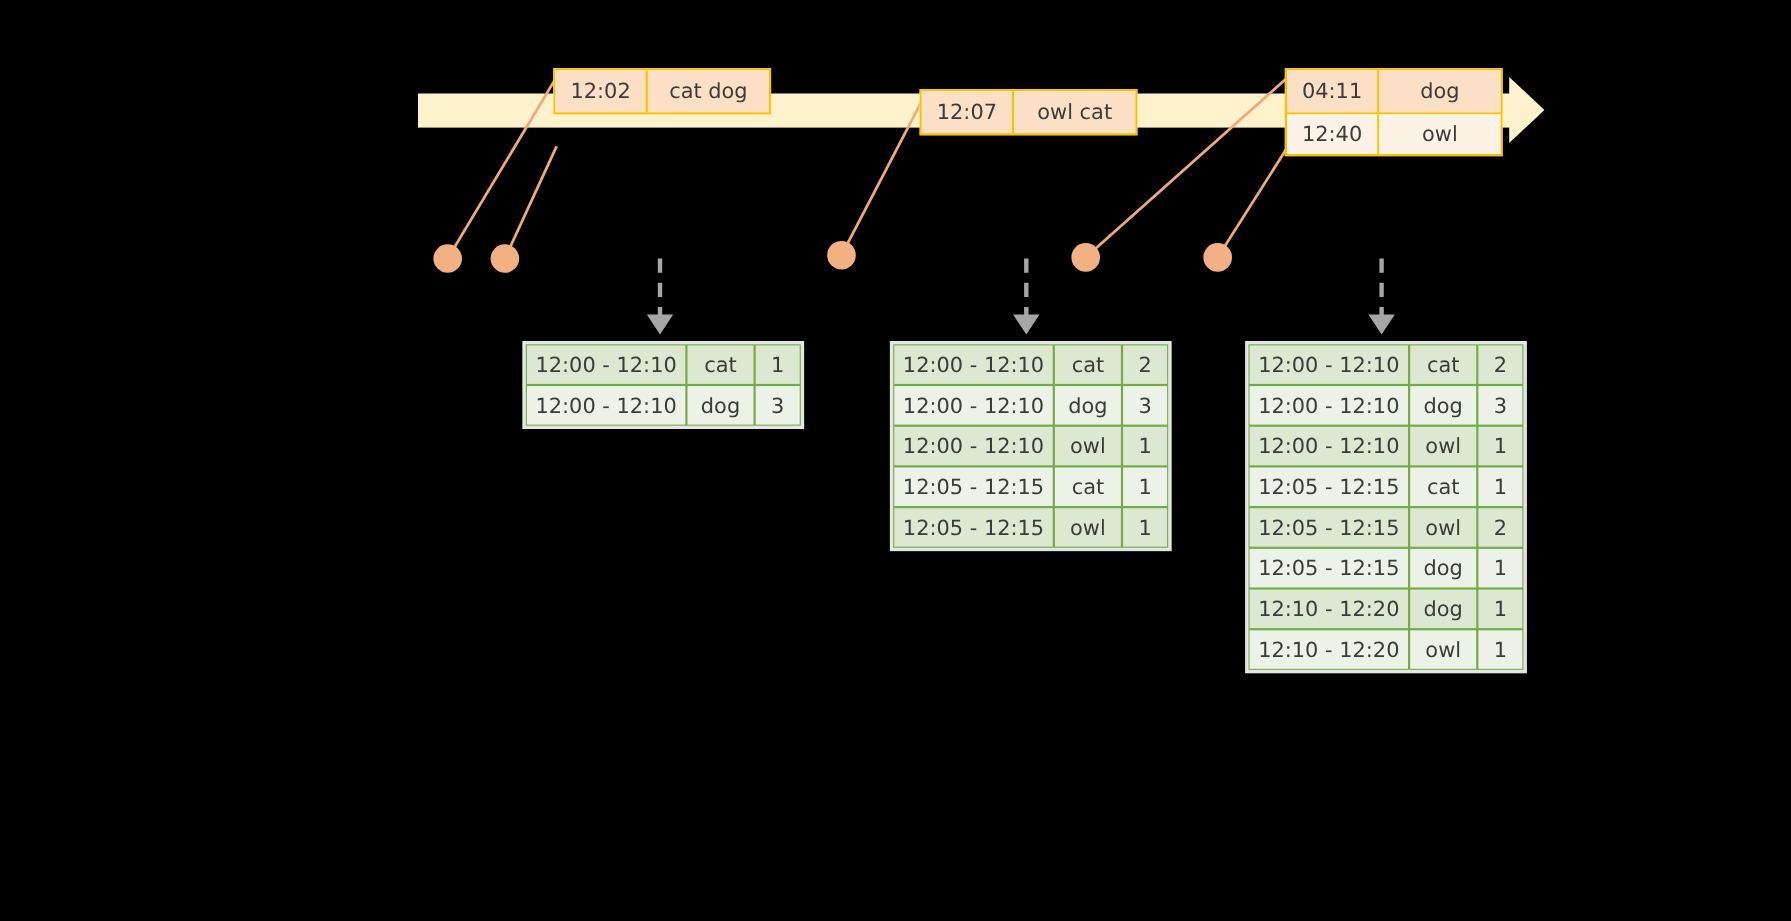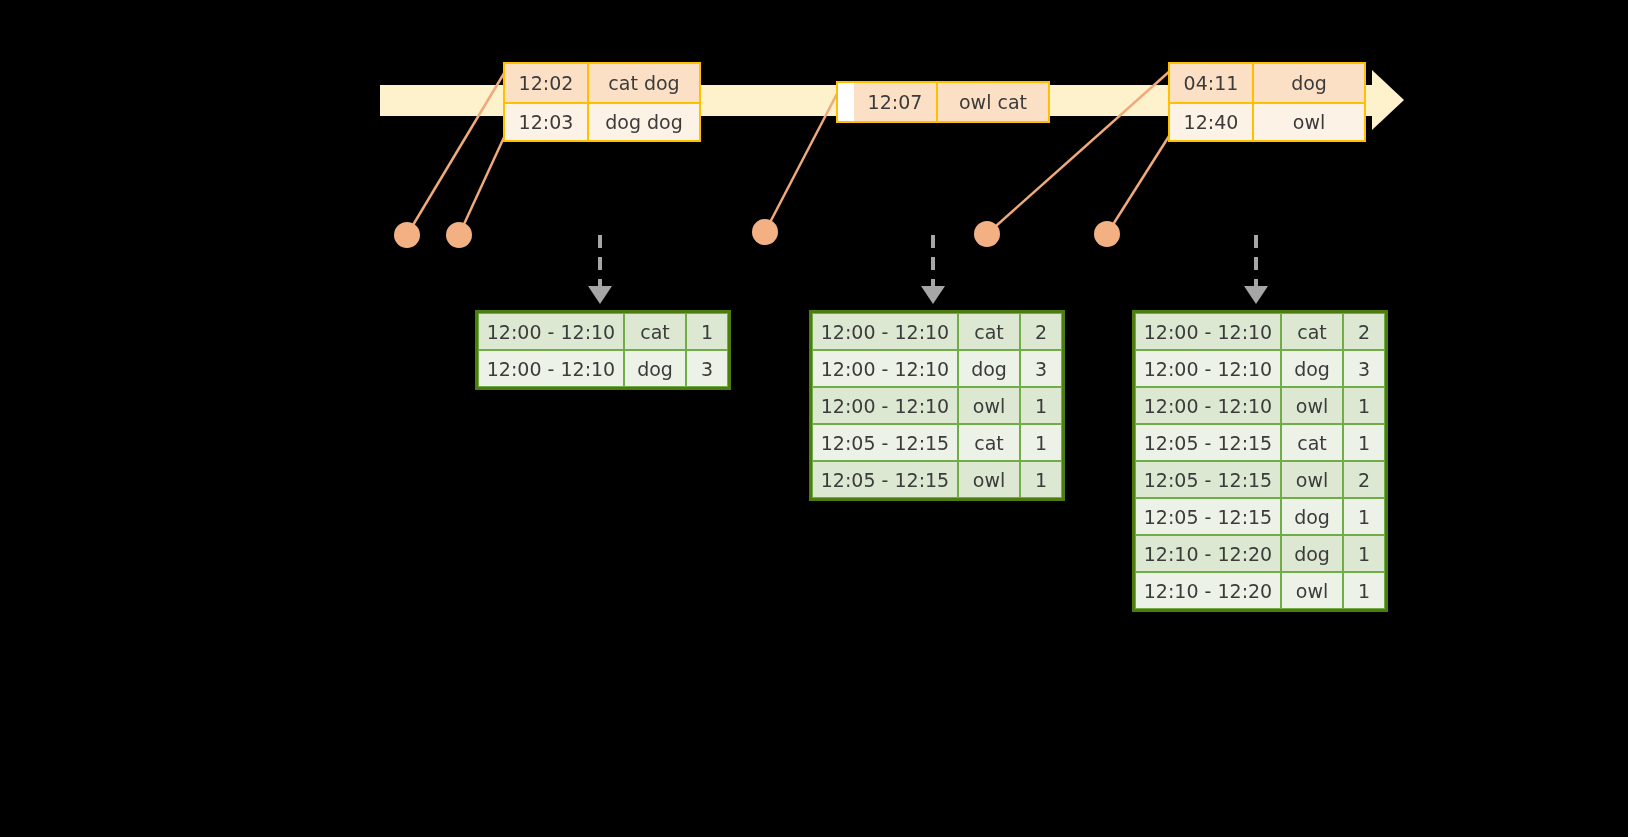--- a/index.html
+++ b/index.html
@@ -75,21 +75,21 @@
   .connector-svg {
     position: absolute;
     left: 0; top: 0;
     width: 1628px; height: 837px;
     pointer-events: none;
   }
 
   
   .result-table {
     position: absolute;
-    border: 3px solid #4d7c0f;
+    border: 3px solid #e5e5e5;
     box-sizing: border-box;
     background: #70AD47;
   }
   .res-row {
     display: flex;
     height: 37px;
     box-sizing: border-box;
   }
   .res-row .rcell {
     display: flex;
@@ -126,26 +126,22 @@
       <circle cx="987" cy="234" r="13" fill="#F3B183"></circle>
       <circle cx="1107" cy="234" r="13" fill="#F3B183"></circle>
     </svg>
 
   <div id="event-groups">
       <div class="event-group" style="left: 503px; top: 62px;">
         <div class="event-row shade">
           <div class="cell time">12:02</div>
           <div class="cell words">cat dog</div>
         </div>
-        <div class="event-row light">
-          <div class="cell time">12:03</div>
-          <div class="cell words">dog dog</div>
-        </div>
-      </div>
-      <div class="event-group" style="left: 836px; top: 81px; padding-left: 16px;">
+      </div>
+      <div class="event-group" style="left: 836px; top: 81px;">
         <div class="event-row shade">
           <div class="cell time">12:07</div>
           <div class="cell words">owl cat</div>
         </div>
       </div>
       <div class="event-group" style="left: 1168px; top: 62px;">
         <div class="event-row shade">
           <div class="cell time">04:11</div>
           <div class="cell words">dog</div>
         </div>

